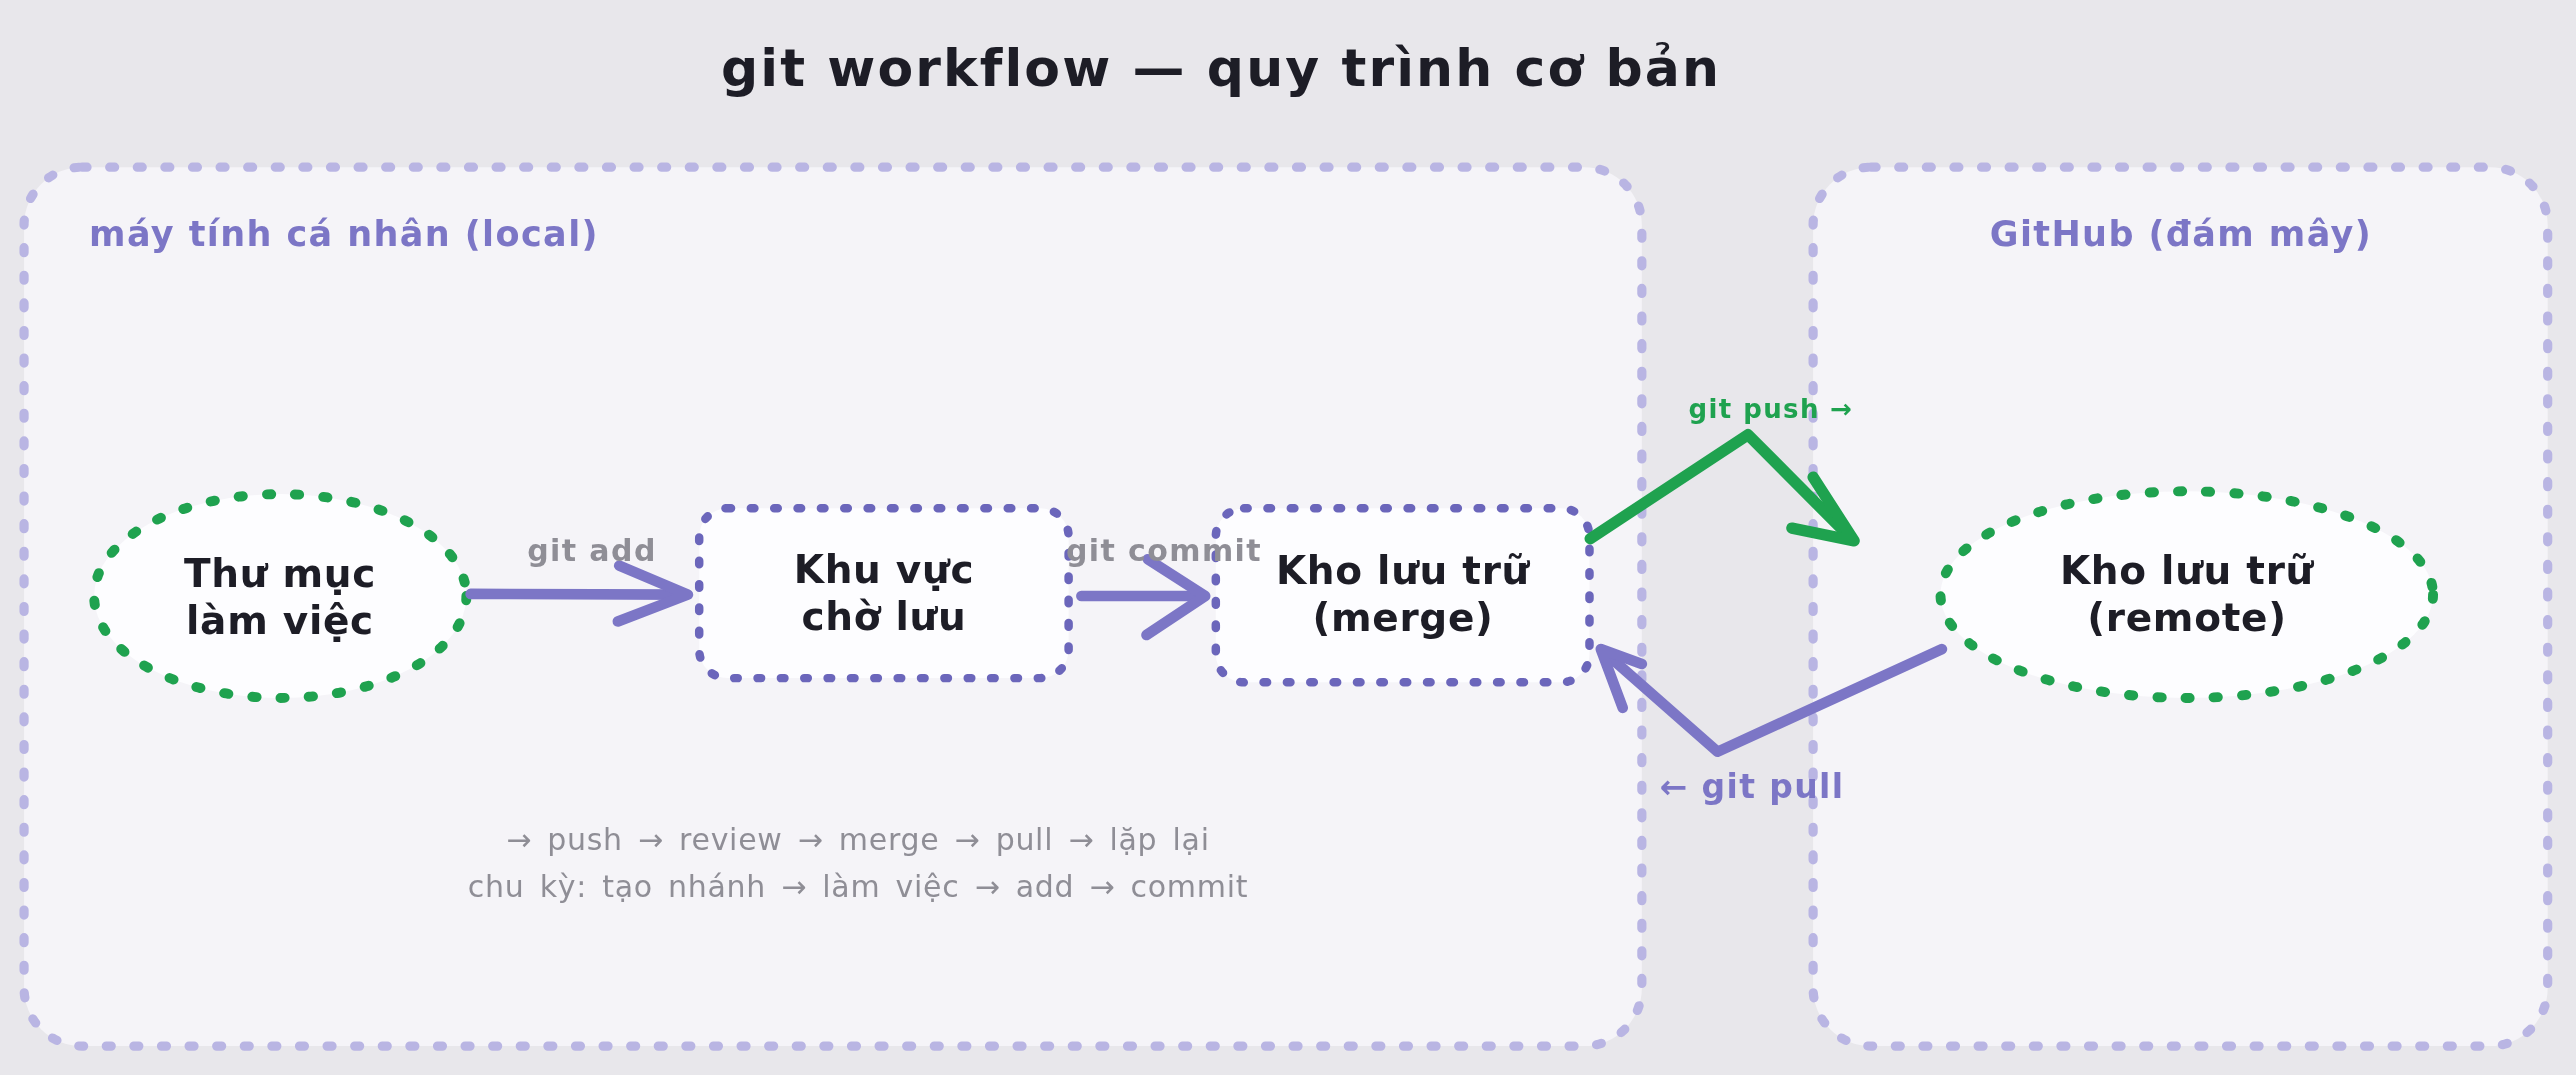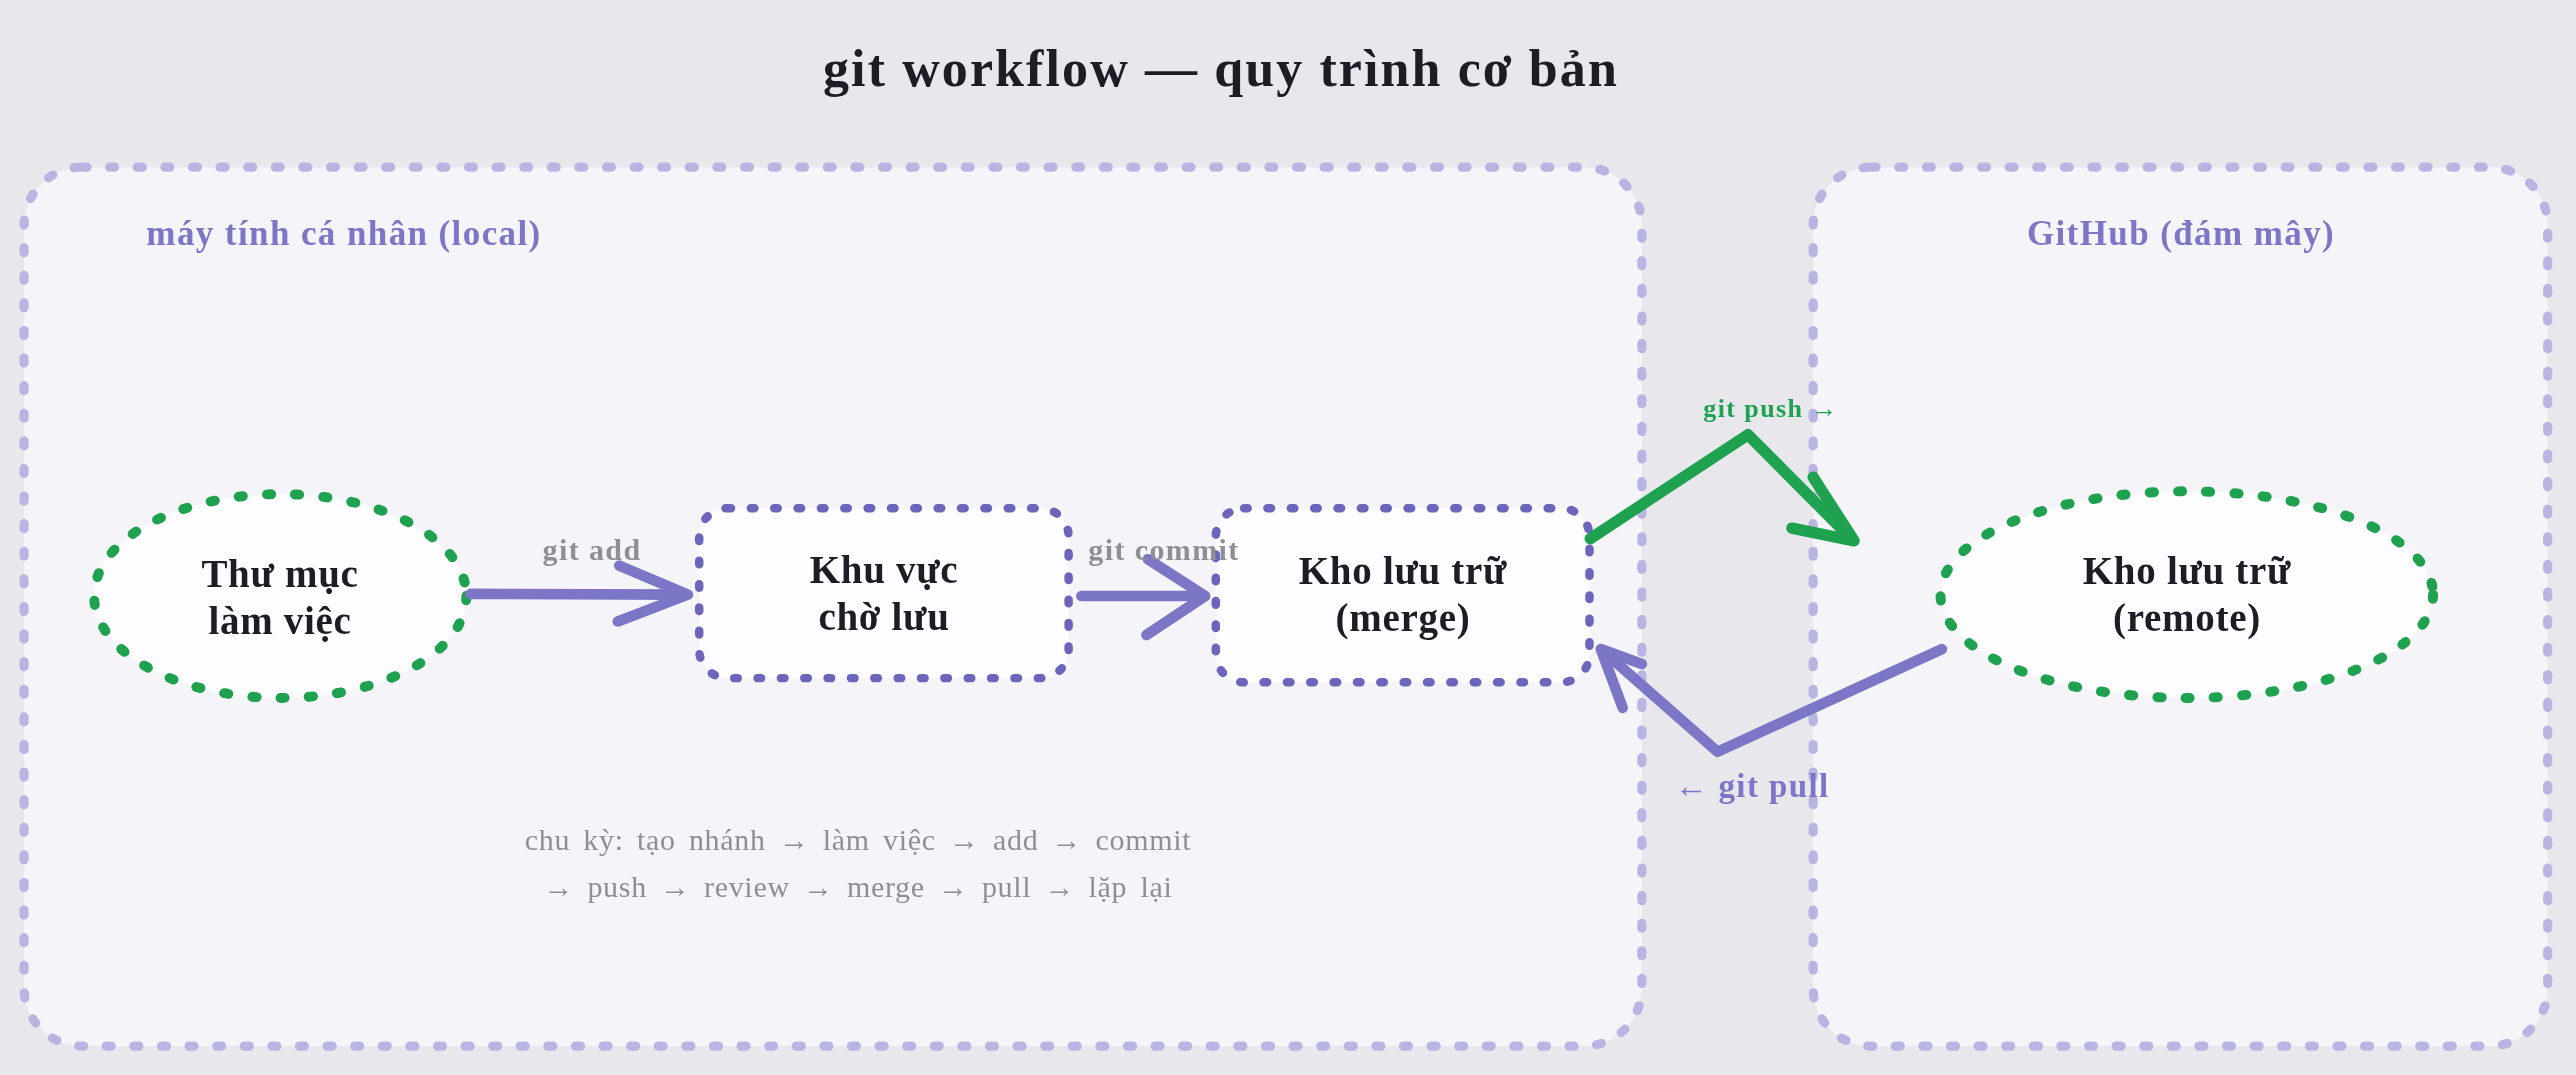--- a/index.html
+++ b/index.html
@@ -48,21 +48,21 @@
   .arrow-purple{
     fill:none;stroke:var(--purple);
     stroke-width:15;stroke-linecap:round;stroke-linejoin:round;
   }
   .arrow-green{
     fill:none;stroke:var(--green);
     stroke-width:16;stroke-linecap:round;stroke-linejoin:round;
   }
 
   
-  .txt{position:absolute;white-space:nowrap;transform:translate(-50%,-50%);font-family:Liberation Serif, serif;}
+  .txt{position:absolute;white-space:nowrap;transform:translate(-50%,-50%);}
   .title{
     font-size:52px;font-weight:700;color:var(--ink);
     letter-spacing:2.1px;
   }
   .zone-label{
     font-size:35px;font-weight:600;color:var(--purple);
     letter-spacing:1.4px;
   }
   .node-text{
     font-size:39px;font-weight:600;color:var(--ink);
@@ -135,18 +135,18 @@
     <div>Kho lưu trữ</div>
     <div>(remote)</div>
   </div>
 
   <div class="txt edge-gray" style="left:592px;top:550px;">git add</div>
   <div class="txt edge-gray" style="left:1164px;top:550px;">git commit</div>
   <div class="txt edge-green" style="left:1771px;top:409px;">git push →</div>
   <div class="txt edge-purple" style="left:1744px;top:786px;margin-left:8px;">← git pull</div>
 
   <div class="txt footnote" style="left:858px;top:863px;">
+    <div>→ push → review → merge → pull → lặp lại</div>
     <div>chu kỳ: tạo nhánh → làm việc → add → commit</div>
-    <div>→ push → review → merge → pull → lặp lại</div>
   </div>
 
 </div>
 
 
 </body></html>

